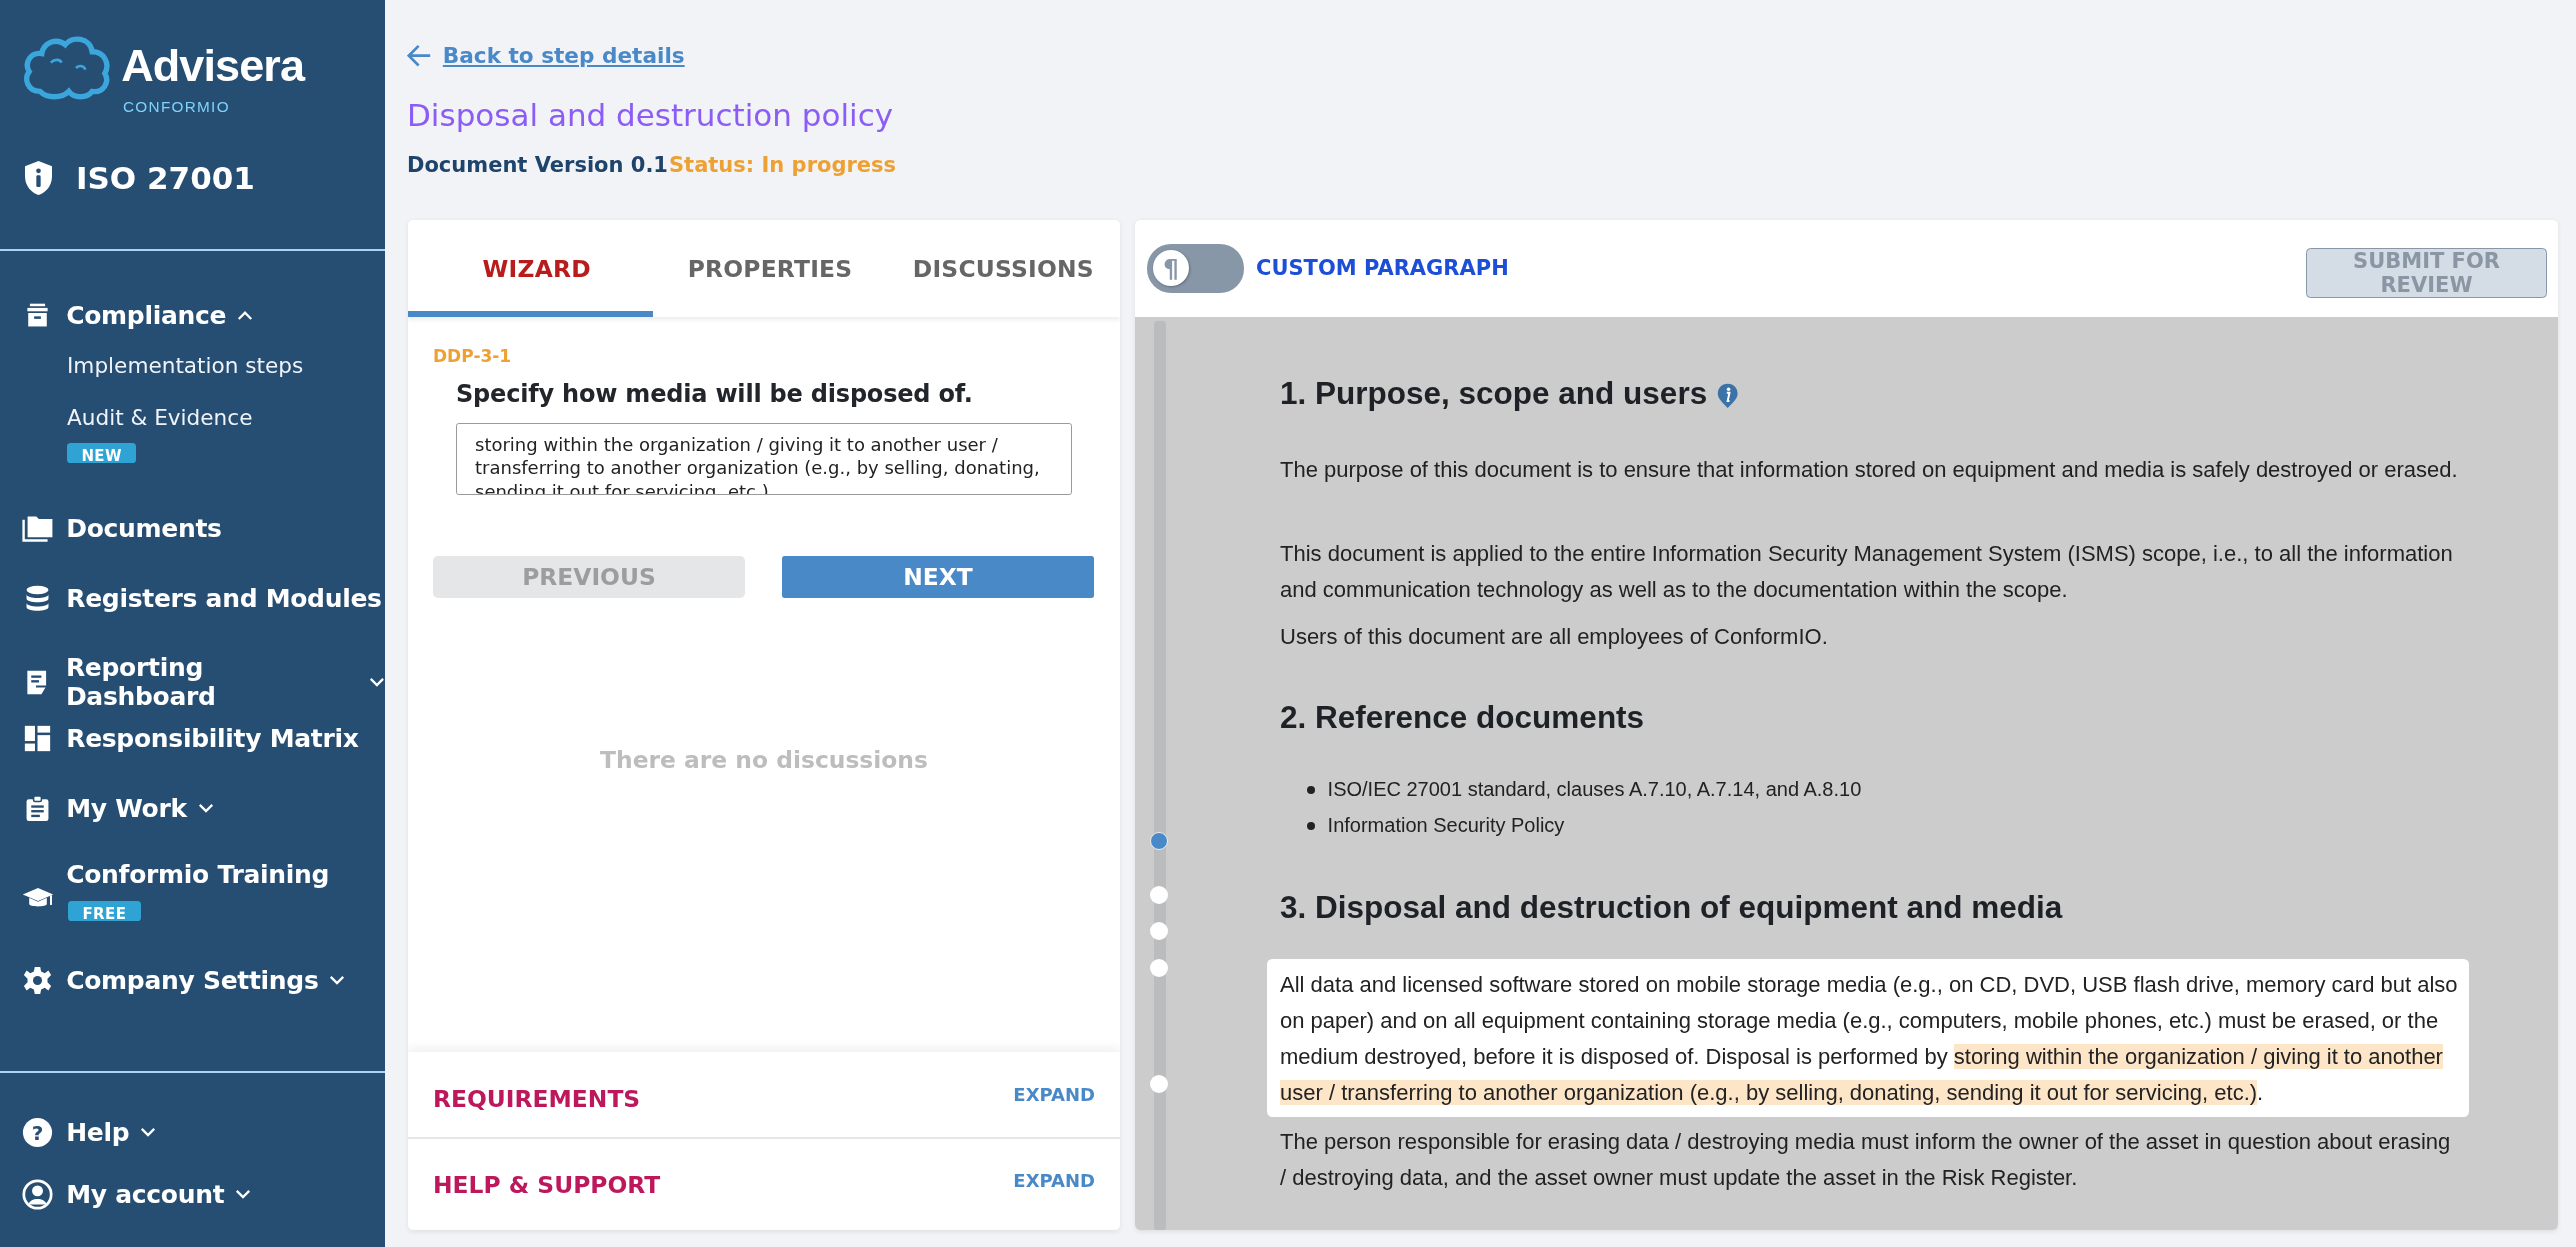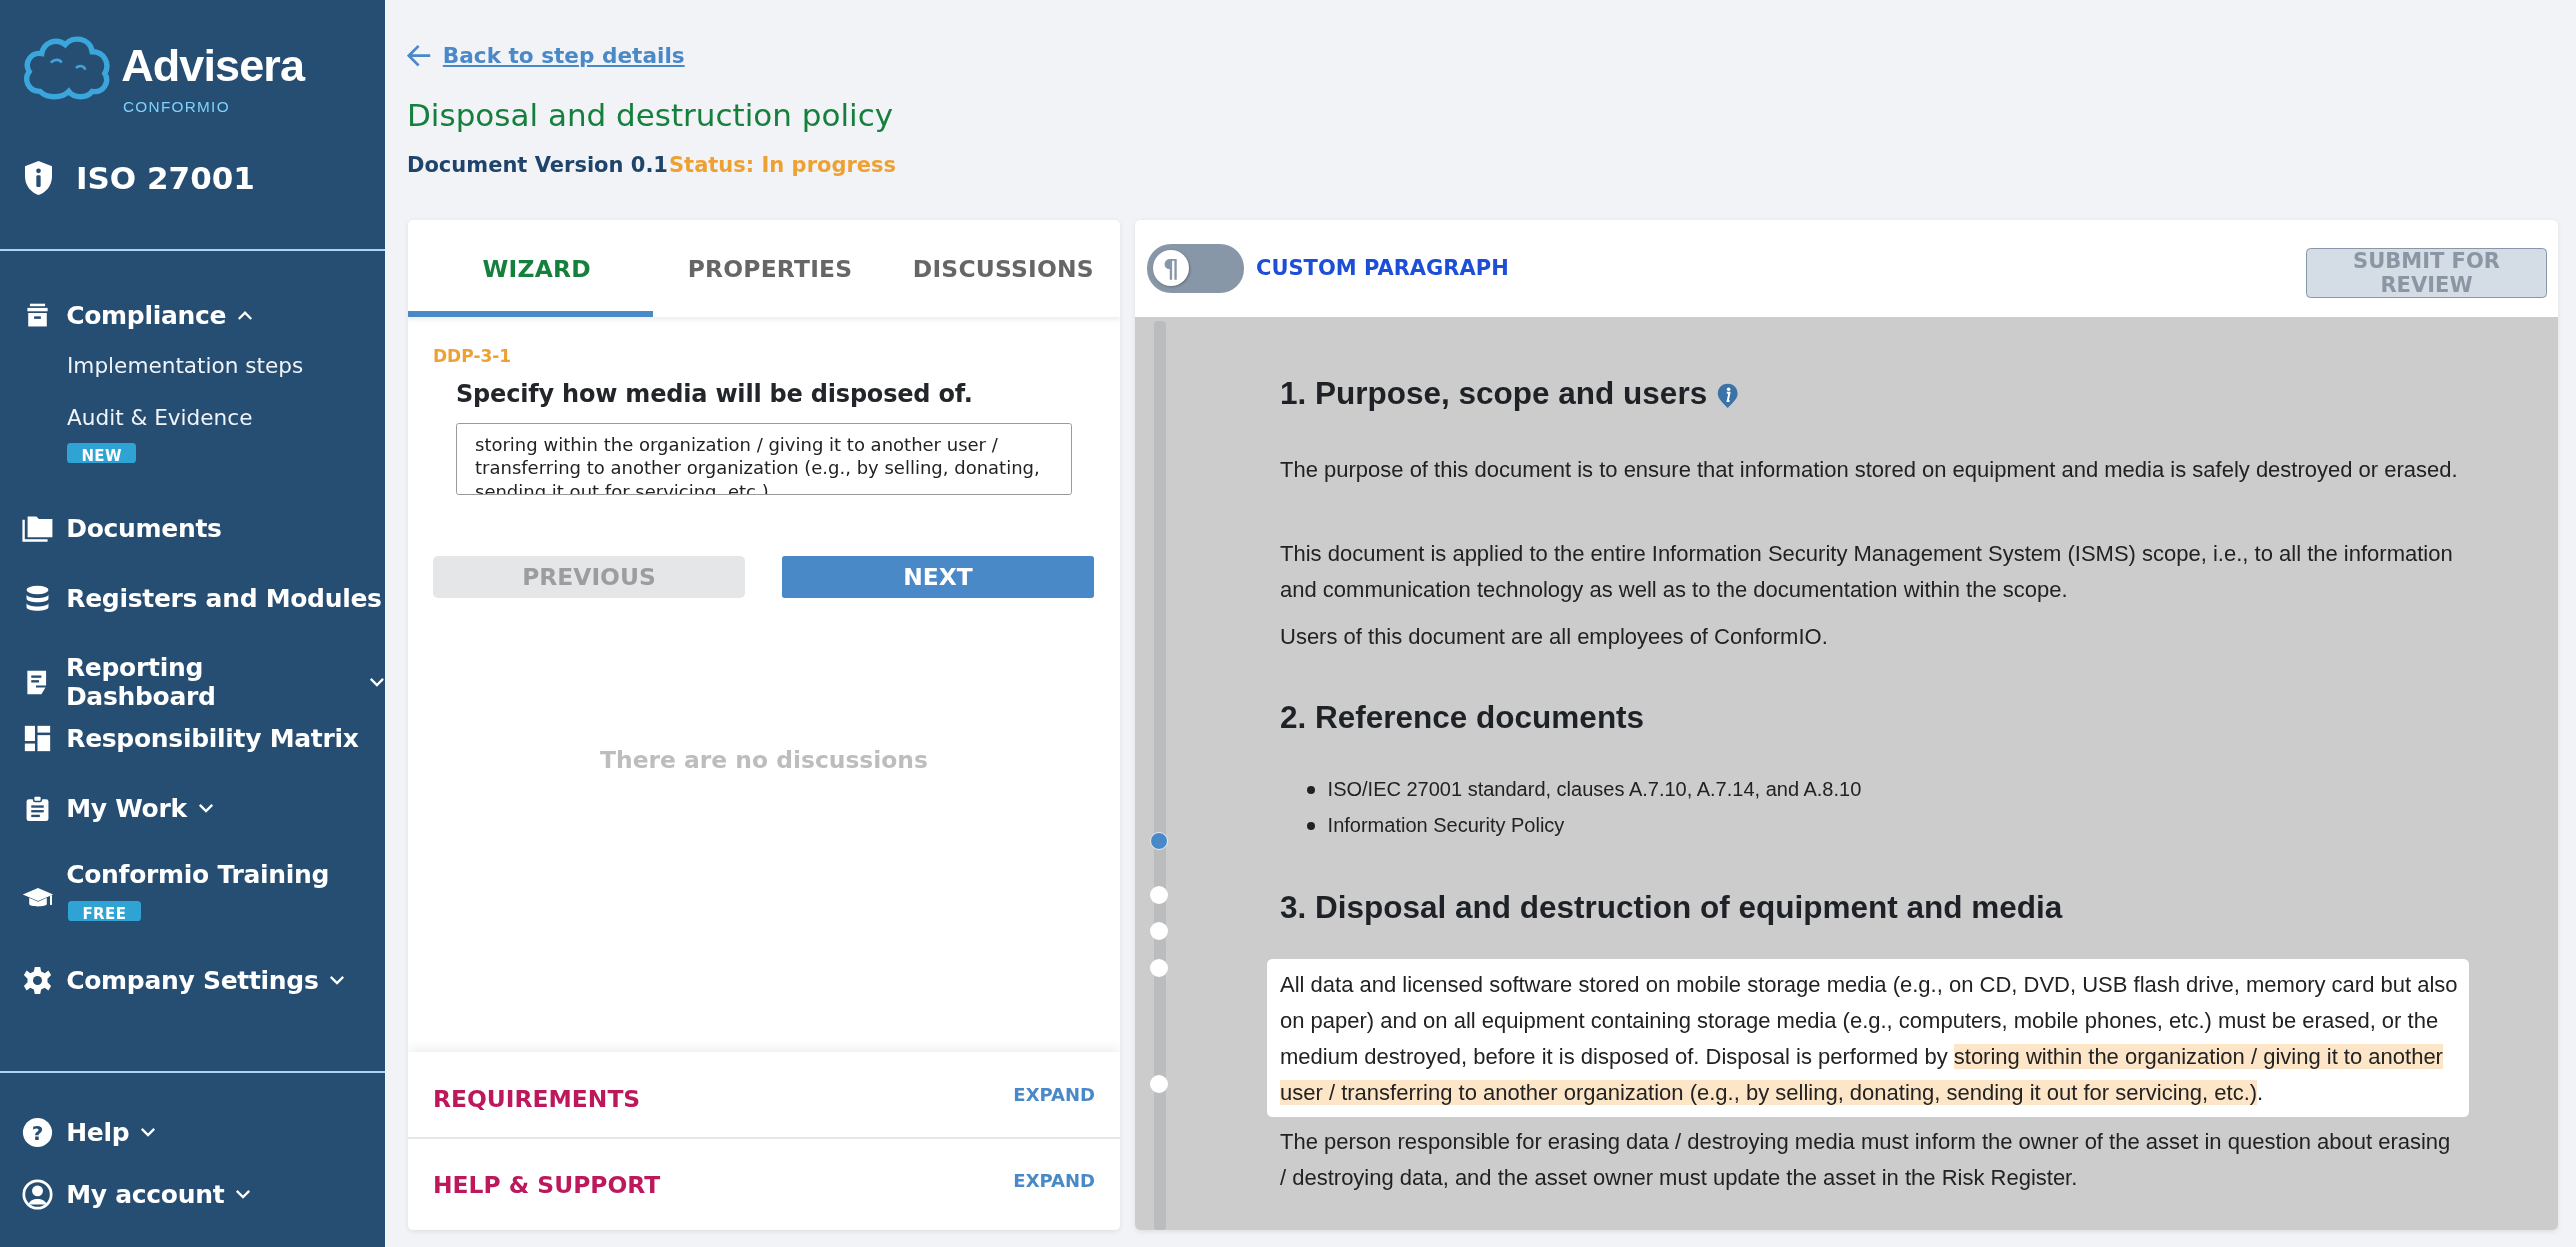--- a/index.html
+++ b/index.html
@@ -35,32 +35,32 @@
   .badge {
     position: absolute; left: 67px; height: 20px; padding: 0 14.4px;
     background: #2fa3d4; color: #fff; font-size: 15px; font-weight: bold;
     border-radius: 3.6px; line-height: 27px; letter-spacing: 0.4px;
   }
 
   
   .back-link { position: absolute; left: 407px; top: 43px; display: flex; align-items: center; cursor: pointer; }
   .back-link svg { width: 25px; height: 23.4px; }
   .back-link span { margin-left: 10.8px; color: #4a89c8; text-decoration: underline; font-size: 21.6px; font-weight: bold; }
-  .page-title { position: absolute; left: 407px; top: 97px; font-size: 31px; color: #15803d; font-weight: normal; }
+  .page-title { position: absolute; left: 407px; top: 97px; font-size: 31px; color: #8b5cf6; font-weight: normal; }
   .doc-version { position: absolute; left: 407px; top: 153px; font-size: 21px; font-weight: bold; color: #1f446b; }
   .doc-status { position: absolute; left: 669px; top: 153px; font-size: 21px; font-weight: bold; color: #eea133; }
 
   
   .left-card {
     position: absolute; left: 408px; top: 220px; width: 712px; height: 1010px;
     background: #fff; border-radius: 5.4px; box-shadow: 0 1.8px 5.4px rgba(0,0,0,0.08); overflow: hidden;
   }
   .tabs { position: absolute; left: 0; top: 0; width: 712px; height: 97px; display: flex; box-shadow: 0 2.7px 4.5px rgba(0,0,0,0.07); background: #fff; z-index: 2; }
   .tab { flex: 1; display: flex; align-items: center; justify-content: center; font-size: 23.4px; font-weight: bold; color: #666; cursor: pointer; position: relative; letter-spacing: 0.2px; }
-  .tab.active { color: #15803d; padding-left: 12px; }
+  .tab.active { color: #b91c1c; padding-left: 12px; }
   .tab.active::after { content: ""; position: absolute; left: 0; right: 0; bottom: 0; height: 6.3px; background: #4a89c8; }
   .step-code { position: absolute; left: 25px; top: 126px; color: #eea133; font-size: 17px; font-weight: bold; }
   .question { position: absolute; left: 48px; top: 160px; font-size: 24px; font-weight: bold; color: #22262b; letter-spacing: -0.2px; }
   .answer {
     position: absolute; left: 48px; top: 203px; width: 616px; height: 72px;
     border: 1.3px solid #9a9a9a; border-radius: 2.7px; padding: 9px 18px;
     font-size: 18px; line-height: 23.4px; color: #222; overflow: hidden;
     font-family: "DejaVu Sans", sans-serif; resize: none; background: #fff;
   }
   .btn-prev {

